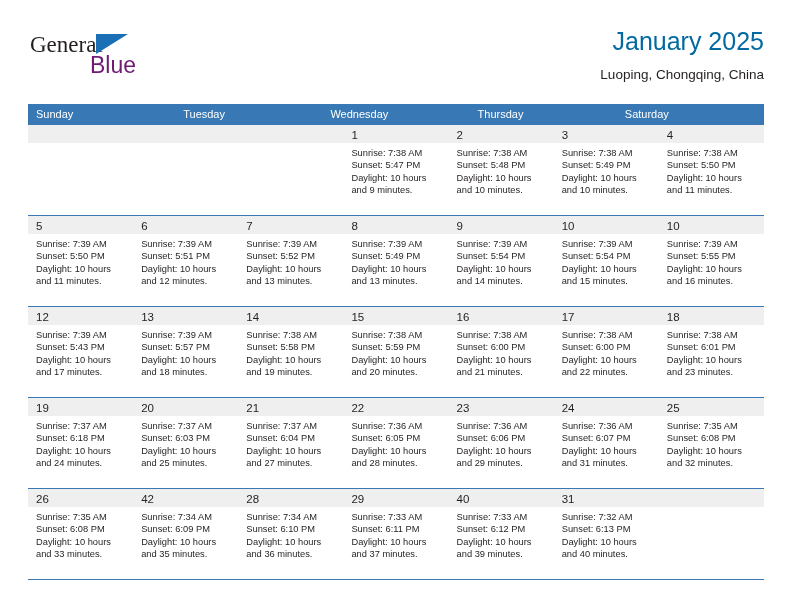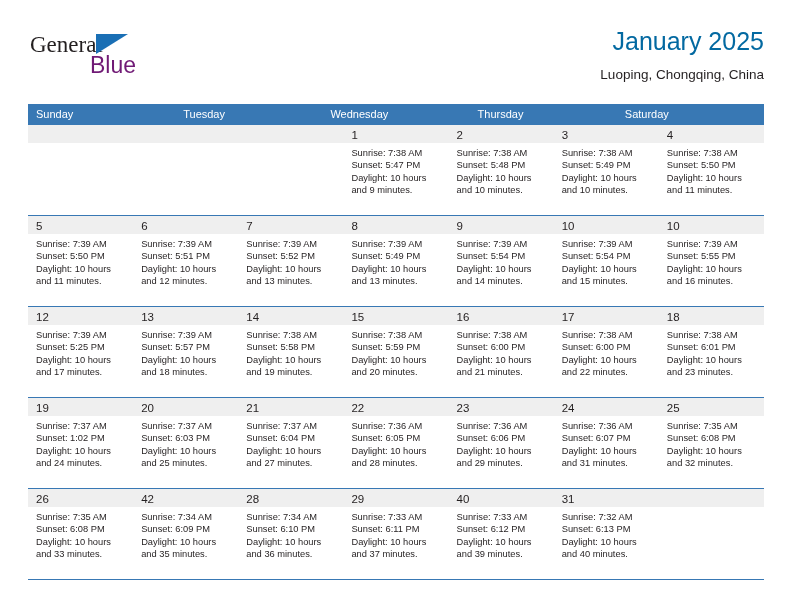--- a/index.html
+++ b/index.html
@@ -281,21 +281,21 @@
               <div>Daylight: 10 hours</div>
               <div>and 16 minutes.</div>
             </div>
           </div>
         </div>
         <div class="week">
           <div class="cell">
             <div class="daynum-band"><span class="daynum">12</span></div>
             <div class="info">
               <div>Sunrise: 7:39 AM</div>
-              <div>Sunset: 5:25 PM</div>
+              <div>Sunset: 5:43 PM</div>
               <div>Daylight: 10 hours</div>
               <div>and 17 minutes.</div>
             </div>
           </div>
           <div class="cell">
             <div class="daynum-band"><span class="daynum">13</span></div>
             <div class="info">
               <div>Sunrise: 7:39 AM</div>
               <div>Sunset: 5:57 PM</div>
               <div>Daylight: 10 hours</div>
@@ -346,21 +346,21 @@
               <div>Daylight: 10 hours</div>
               <div>and 23 minutes.</div>
             </div>
           </div>
         </div>
         <div class="week">
           <div class="cell">
             <div class="daynum-band"><span class="daynum">19</span></div>
             <div class="info">
               <div>Sunrise: 7:37 AM</div>
-              <div>Sunset: 1:02 PM</div>
+              <div>Sunset: 6:18 PM</div>
               <div>Daylight: 10 hours</div>
               <div>and 24 minutes.</div>
             </div>
           </div>
           <div class="cell">
             <div class="daynum-band"><span class="daynum">20</span></div>
             <div class="info">
               <div>Sunrise: 7:37 AM</div>
               <div>Sunset: 6:03 PM</div>
               <div>Daylight: 10 hours</div>

